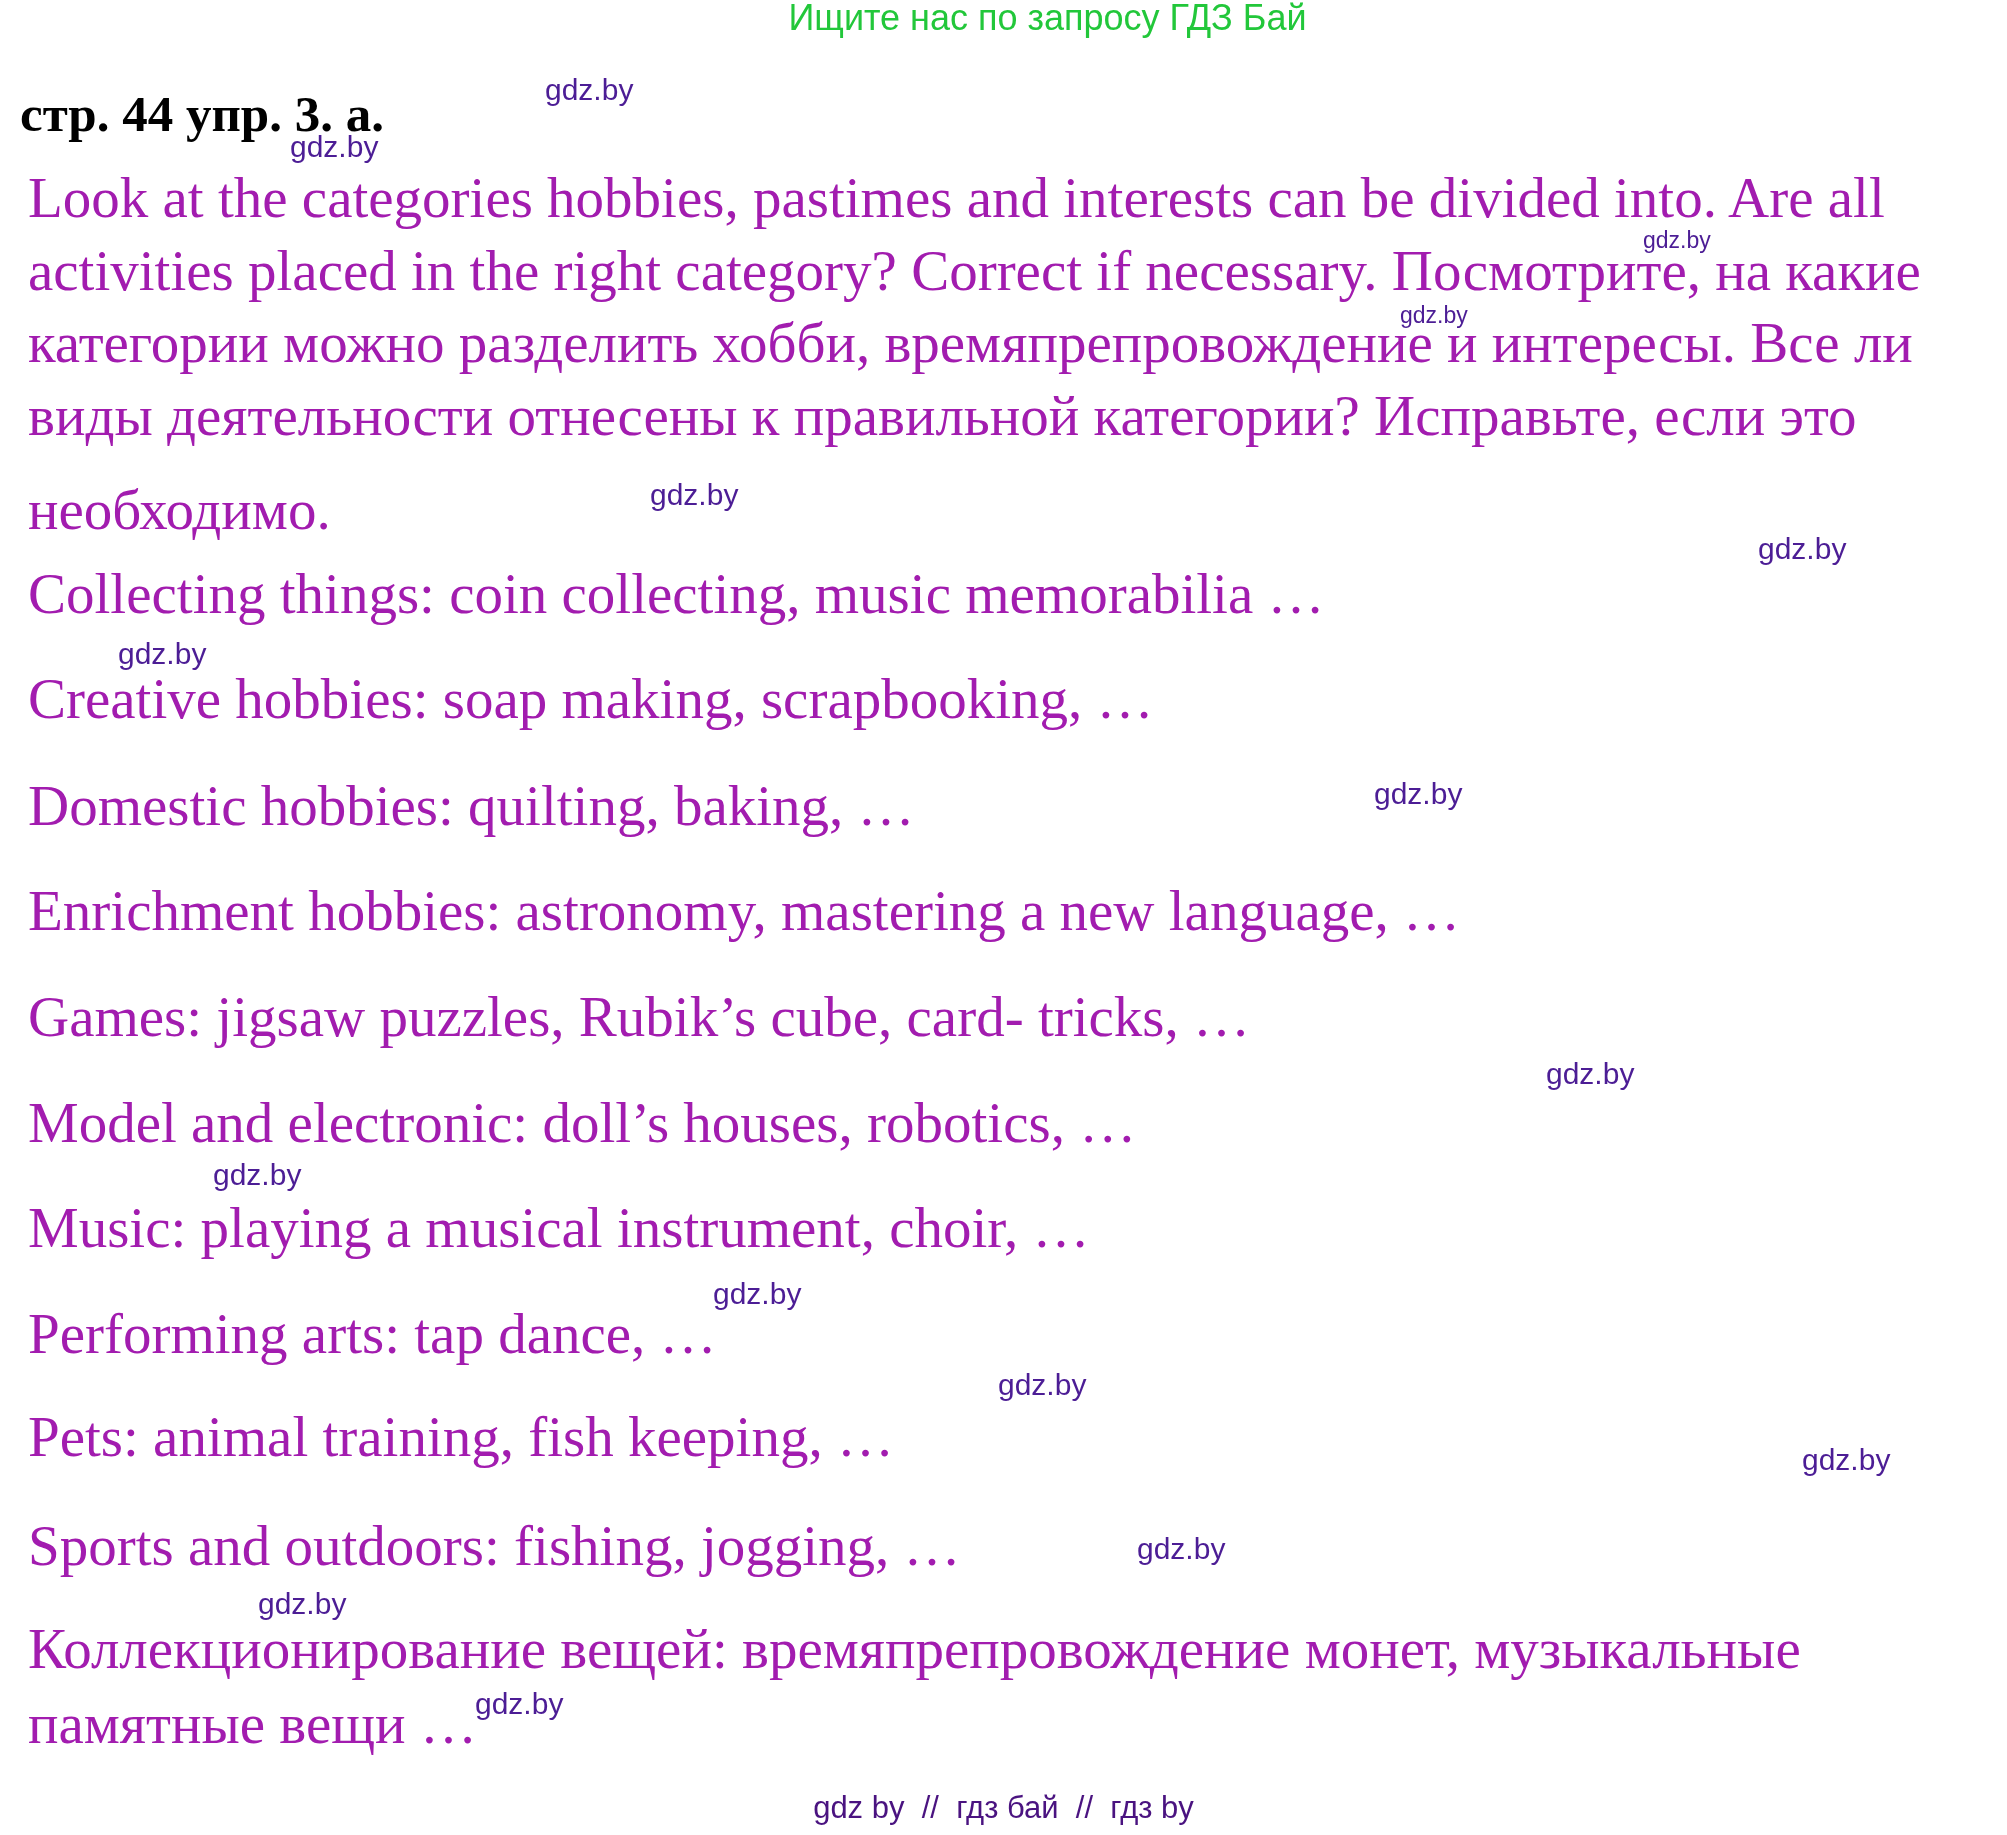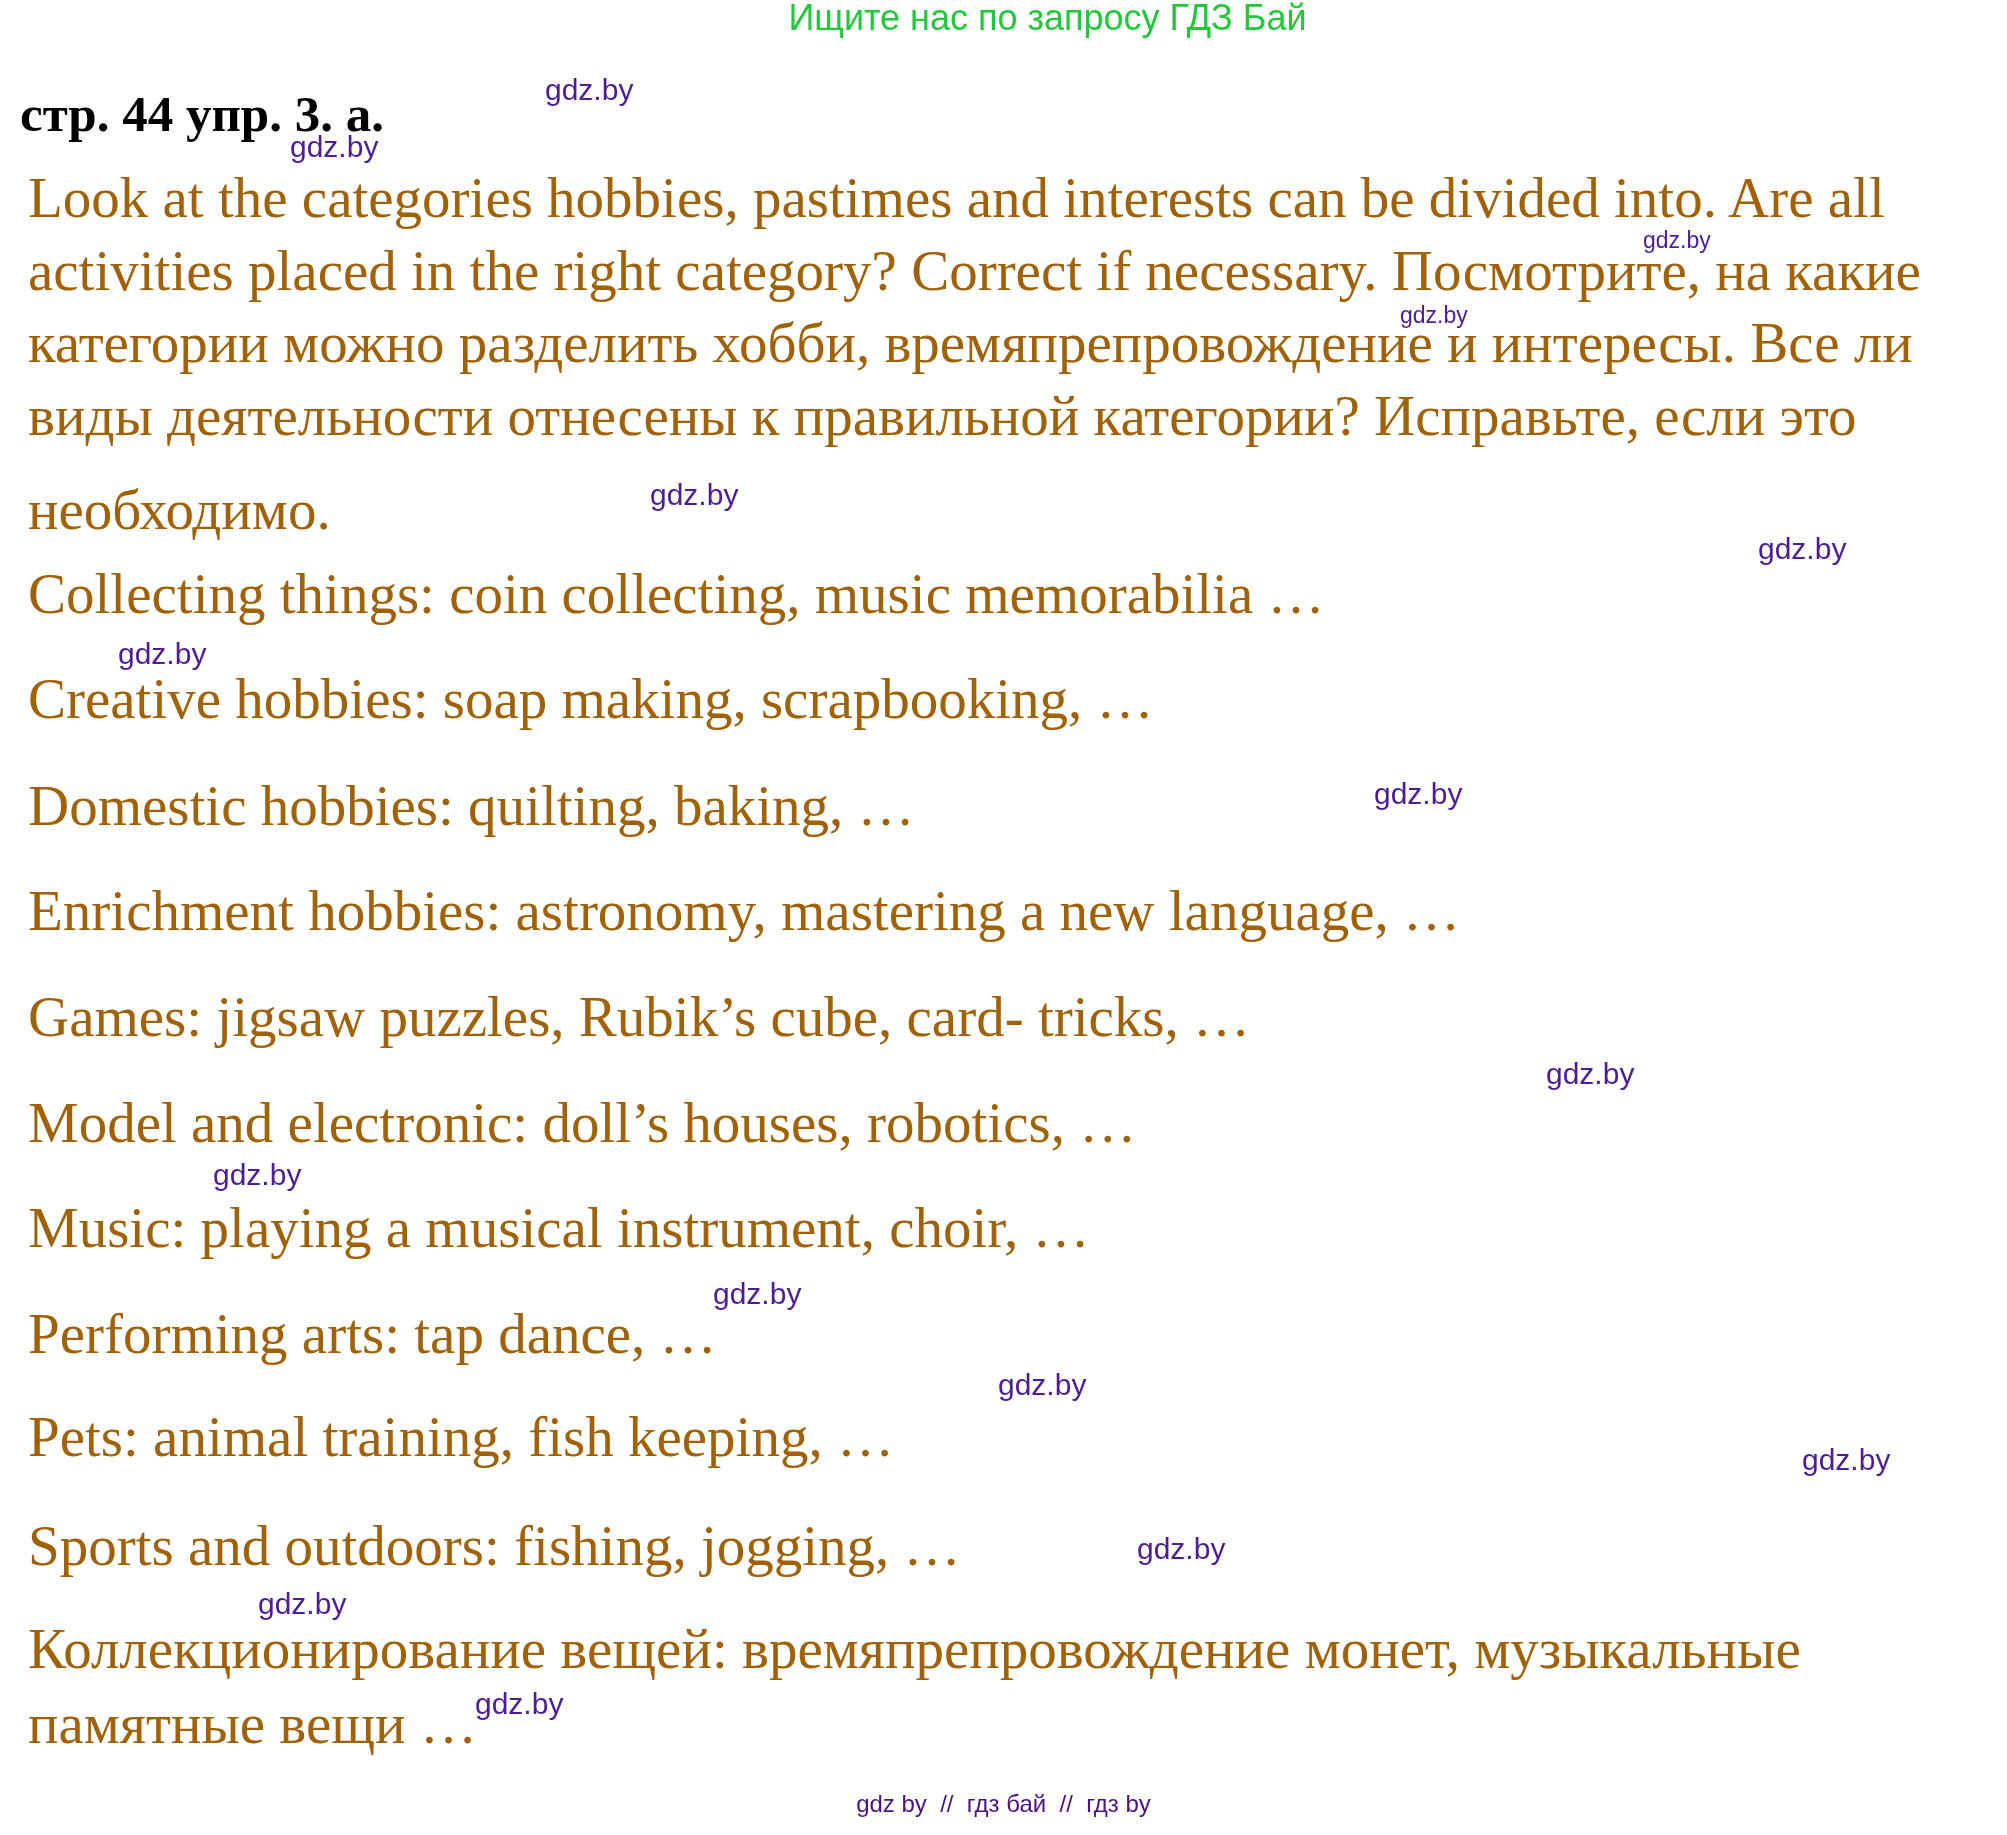--- a/index.html
+++ b/index.html
@@ -1,41 +1,41 @@
 <!DOCTYPE html>
 <html><head>
 <meta charset="utf-8">
 <style>
   html, body { margin: 0; padding: 0; background: #ffffff; }
   body { width: 2007px; height: 1835px; position: relative; overflow: hidden; }
   .line {
     position: absolute; left: 28px; white-space: nowrap;
     font-family: "Liberation Serif", "DejaVu Serif", serif;
-    font-size: 57px; line-height: 1; color: #a16207;
+    font-size: 57px; line-height: 1; color: #a21caf;
   }
   .heading {
     position: absolute; left: 20px; top: 69px; white-space: nowrap;
     font-family: "Liberation Serif", "DejaVu Serif", serif;
     font-weight: bold; font-size: 51px; line-height: 1; color: #000000; margin-top: 20px;
   }
   .wm {
     position: absolute; white-space: nowrap;
     font-family: "Liberation Sans", "DejaVu Sans", sans-serif;
     font-size: 30px; line-height: 1; color: #4c1d95;
   }
   .wm.small { font-size: 23px; }
   .topbanner {
     position: absolute; top: 0; left: 0; width: 2007px; text-align: center;
     font-family: "Liberation Sans", "DejaVu Sans", sans-serif;
     font-size: 36px; line-height: 1; white-space: nowrap;
   }
   .footer {
     position: absolute; top: 1792px; left: 0; width: 2007px; text-align: center;
     font-family: "Liberation Sans", "DejaVu Sans", sans-serif;
-    font-size: 24px; line-height: 1; white-space: pre;
+    font-size: 31px; line-height: 1; white-space: pre;
   }
 </style>
 </head>
 <body>
 
 <div class="topbanner" style="color:#22c73a;padding-left:44px;">Ищите нас по запросу ГДЗ Бай</div>
 
 <div class="heading">стр. 44 упр. 3. а.</div>
 
 <div class="line" style="top:169px">Look at the categories hobbies, pastimes and interests can be divided into. Are all</div>

